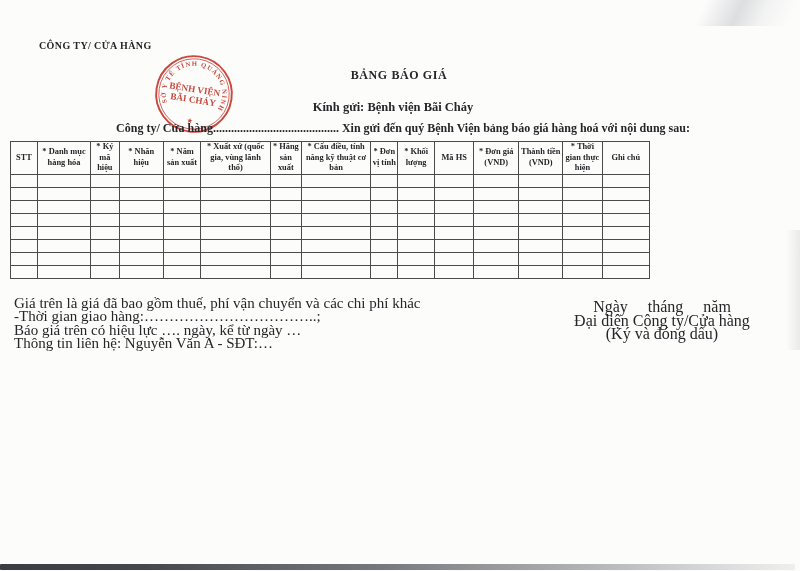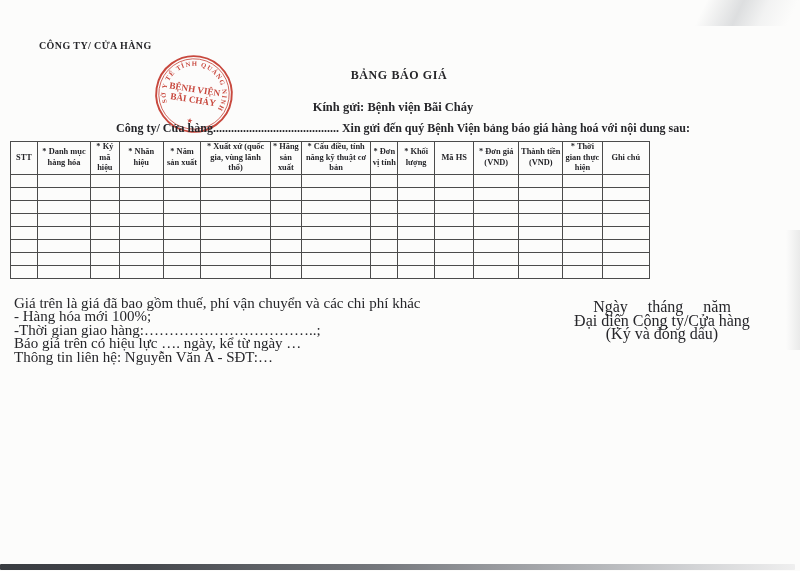--- a/index.html
+++ b/index.html
@@ -273,21 +273,20 @@
           <td></td>
           <td></td>
           <td></td>
           <td></td>
         </tr>
       </tbody>
     </table>
 
   <div class="terms-block">
     <div>Giá trên là giá đã bao gồm thuế, phí vận chuyển và các chi phí khác</div>
-    <div>- Hàng hóa mới 100%;</div>
     <div>-Thời gian giao hàng:……………………………..;</div>
     <div>Báo giá trên có hiệu lực …. ngày, kể từ ngày …</div>
     <div>Thông tin liên hệ: Nguyễn Văn A - SĐT:…</div>
   </div>
 
   <div class="signature-block">
     <div class="pre">Ngày     tháng     năm</div>
     <div>Đại diện Công ty/Cửa hàng</div>
     <div>(Ký và đóng dấu)</div>
   </div>

